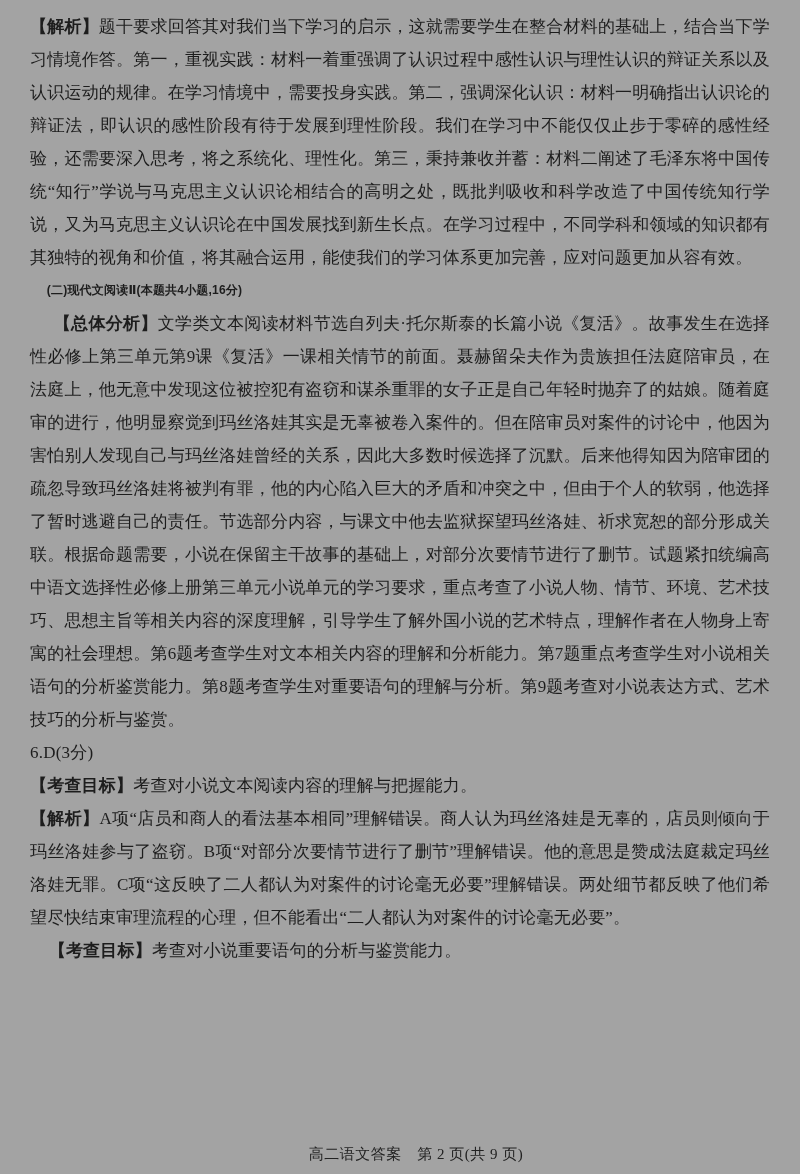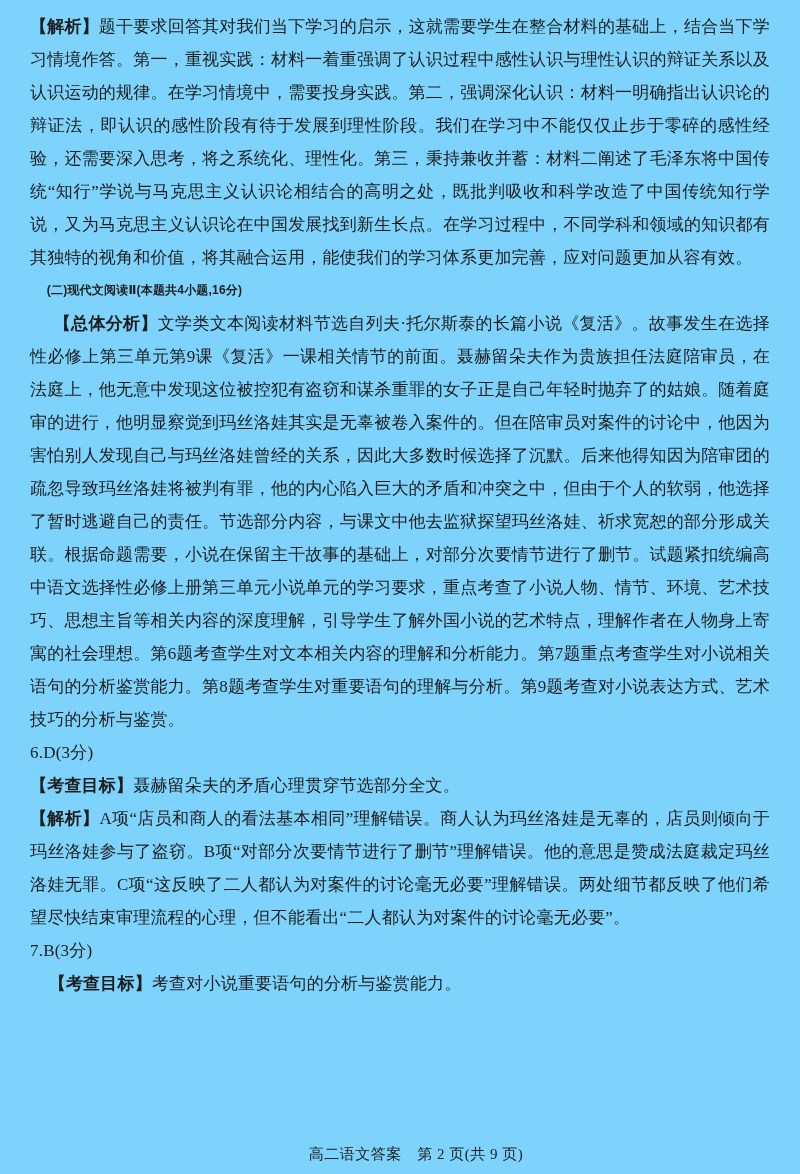--- a/index.html
+++ b/index.html
@@ -2,21 +2,21 @@
 <html><head>
 <meta charset="utf-8">
 <style>
   * { margin: 0; padding: 0; box-sizing: border-box; }
   html, body { background: #d8d8d8; }
   body { font-family: "Liberation Serif", "DejaVu Serif", serif; }
   .page {
     width: 800px;
     height: 1174px;
     margin: 0 auto;
-    background: #7dd3fc;
+    background: #a3a3a3;
     color: #1d1d1d;
     position: relative;
     padding: 10px 30px 0 30px;
     overflow: hidden;
   }
   .para {
     font-size: 17px;
     line-height: 33px;
     text-align: justify;
     letter-spacing: 0.2px;
@@ -57,24 +57,23 @@
 <div class="page">
 
   <p class="para"><span class="label">【解析】</span><span>题干要求回答其对我们当下学习的启示，这就需要学生在整合材料的基础上，结合当下学习情境作答。第一，重视实践：材料一着重强调了认识过程中感性认识与理性认识的辩证关系以及认识运动的规律。在学习情境中，需要投身实践。第二，强调深化认识：材料一明确指出认识论的辩证法，即认识的感性阶段有待于发展到理性阶段。我们在学习中不能仅仅止步于零碎的感性经验，还需要深入思考，将之系统化、理性化。第三，秉持兼收并蓄：材料二阐述了毛泽东将中国传统“知行”学说与马克思主义认识论相结合的高明之处，既批判吸收和科学改造了中国传统知行学说，又为马克思主义认识论在中国发展找到新生长点。在学习过程中，不同学科和领域的知识都有其独特的视角和价值，将其融合运用，能使我们的学习体系更加完善，应对问题更加从容有效。</span></p>
 
   <p class="heading">(二)现代文阅读Ⅱ(本题共4小题,16分)</p>
 
   <p class="para ind15"><span class="label">【总体分析】</span><span>文学类文本阅读材料节选自列夫·托尔斯泰的长篇小说《复活》。故事发生在选择性必修上第三单元第9课《复活》一课相关情节的前面。聂赫留朵夫作为贵族担任法庭陪审员，在法庭上，他无意中发现这位被控犯有盗窃和谋杀重罪的女子正是自己年轻时抛弃了的姑娘。随着庭审的进行，他明显察觉到玛丝洛娃其实是无辜被卷入案件的。但在陪审员对案件的讨论中，他因为害怕别人发现自己与玛丝洛娃曾经的关系，因此大多数时候选择了沉默。后来他得知因为陪审团的疏忽导致玛丝洛娃将被判有罪，他的内心陷入巨大的矛盾和冲突之中，但由于个人的软弱，他选择了暂时逃避自己的责任。节选部分内容，与课文中他去监狱探望玛丝洛娃、祈求宽恕的部分形成关联。根据命题需要，小说在保留主干故事的基础上，对部分次要情节进行了删节。试题紧扣统编高中语文选择性必修上册第三单元小说单元的学习要求，重点考查了小说人物、情节、环境、艺术技巧、思想主旨等相关内容的深度理解，引导学生了解外国小说的艺术特点，理解作者在人物身上寄寓的社会理想。第6题考查学生对文本相关内容的理解和分析能力。第7题重点考查学生对小说相关语句的分析鉴赏能力。第8题考查学生对重要语句的理解与分析。第9题考查对小说表达方式、艺术技巧的分析与鉴赏。</span></p>
 
   <p class="answer">6.D(3分)</p>
 
-  <p class="para"><span class="label">【考查目标】</span><span>聂赫留朵夫的矛盾心理贯穿节选部分全文。</span></p>
+  <p class="para"><span class="label">【考查目标】</span><span>考查对小说文本阅读内容的理解与把握能力。</span></p>
 
   <p class="para"><span class="label">【解析】</span><span>A项“店员和商人的看法基本相同”理解错误。商人认为玛丝洛娃是无辜的，店员则倾向于玛丝洛娃参与了盗窃。B项“对部分次要情节进行了删节”理解错误。他的意思是赞成法庭裁定玛丝洛娃无罪。C项“这反映了二人都认为对案件的讨论毫无必要”理解错误。两处细节都反映了他们希望尽快结束审理流程的心理，但不能看出“二人都认为对案件的讨论毫无必要”。</span></p>
 
-  <p class="answer">7.B(3分)</p>
 
   <p class="para ind1"><span class="label">【考查目标】</span><span>考查对小说重要语句的分析与鉴赏能力。</span></p>
 
 
   <div class="footer"><span>高二语文答案　第 2 页(共 9 页)</span></div>
 
 </div>
 
 </body></html>

